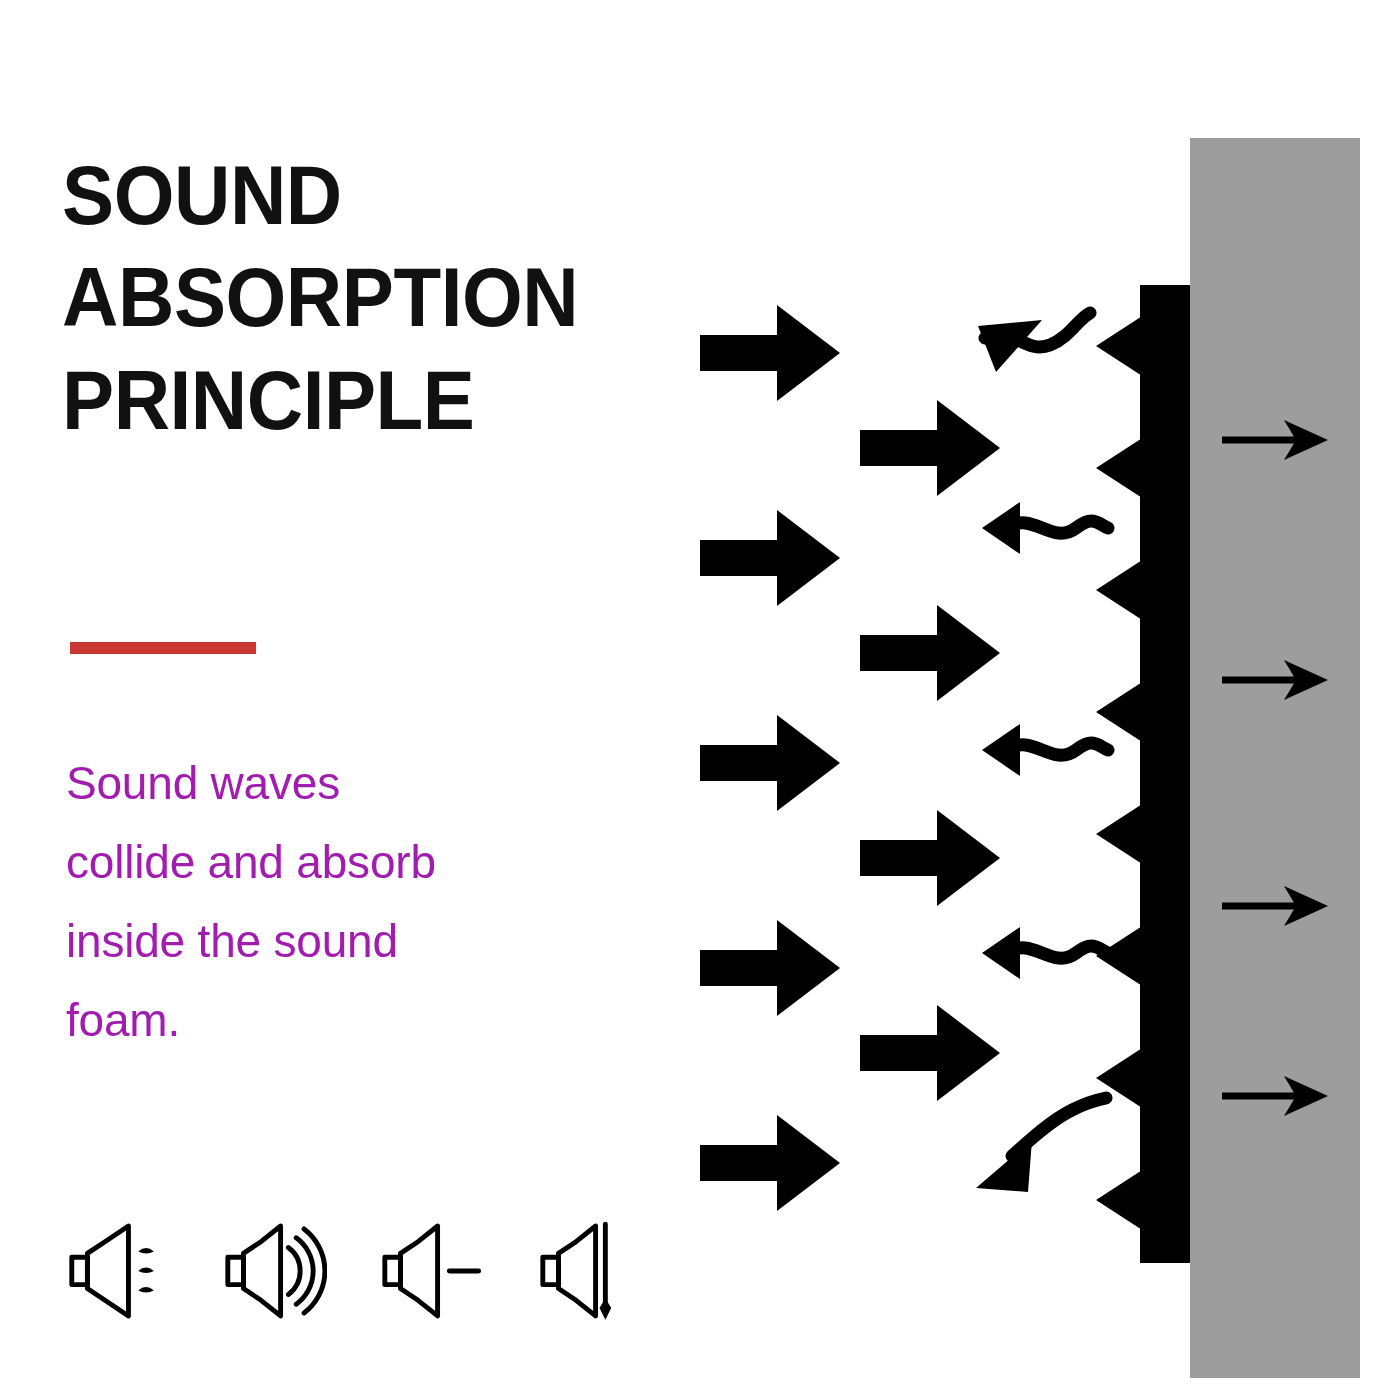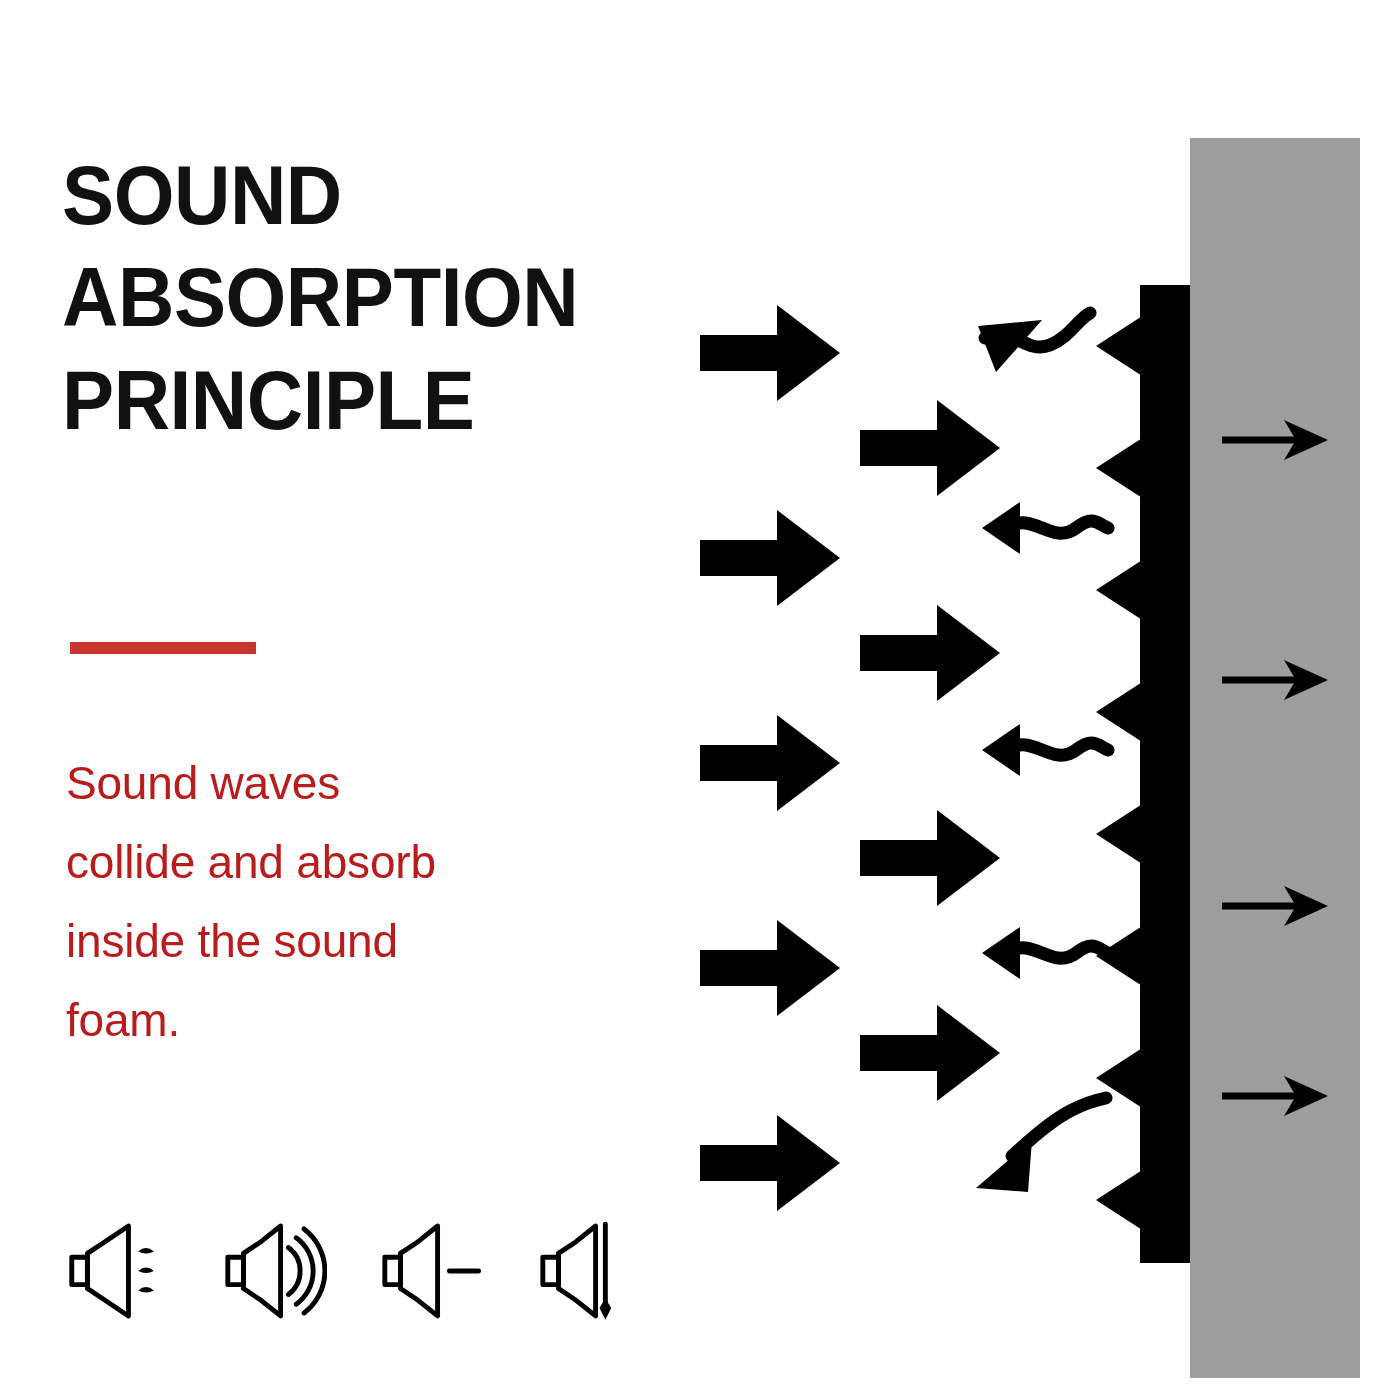--- a/index.html
+++ b/index.html
@@ -35,21 +35,21 @@
     background:#c9352f;
   }
   .body-copy{
     position:absolute;
     left:66px; top:686px;
     width:400px;
     font-family:"Liberation Sans", sans-serif;
     font-weight:400;
     font-size:46px;
     line-height:1.72;
-    color:#b91c1c;
+    color:#a21caf;
     letter-spacing:-0.2px;
   }
 
   
   .icon-row{
     position:absolute;
     left:62px; top:1152px;
     width:580px; height:120px;
     display:flex;
     align-items:center;

